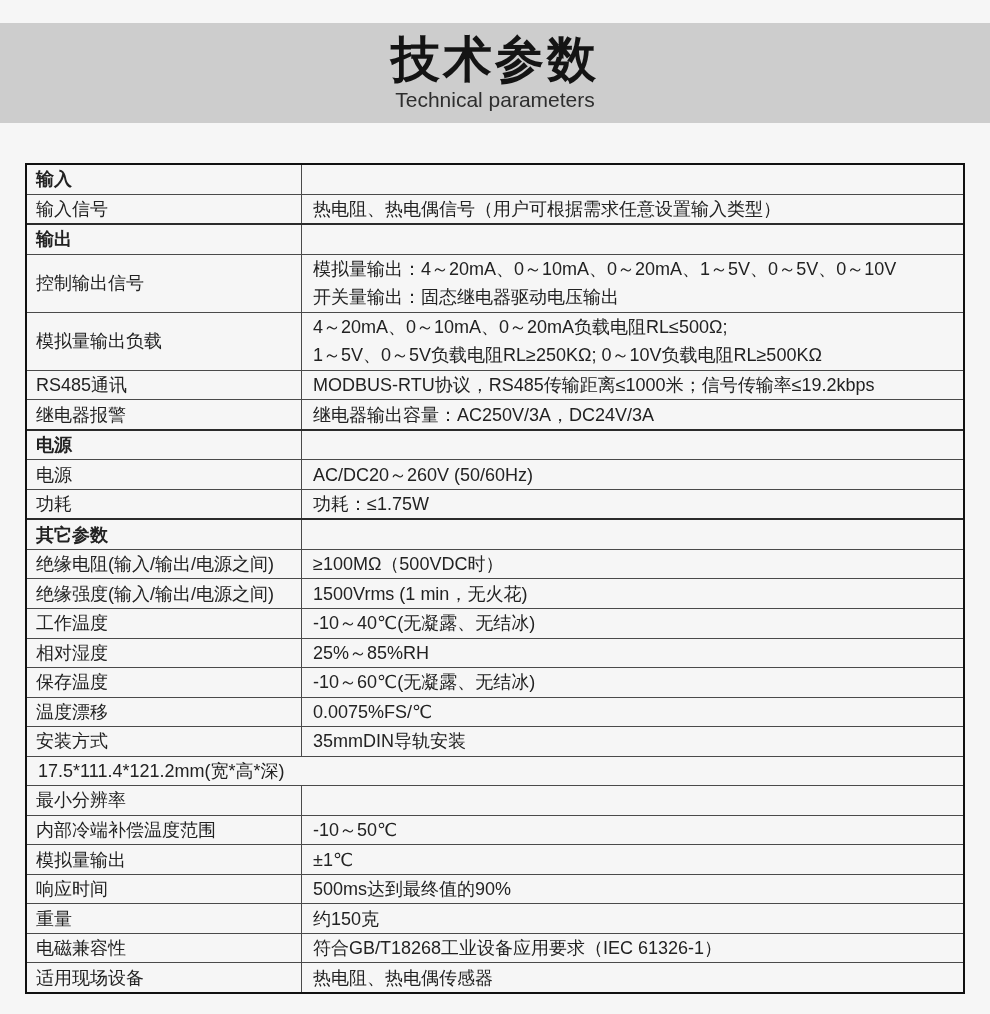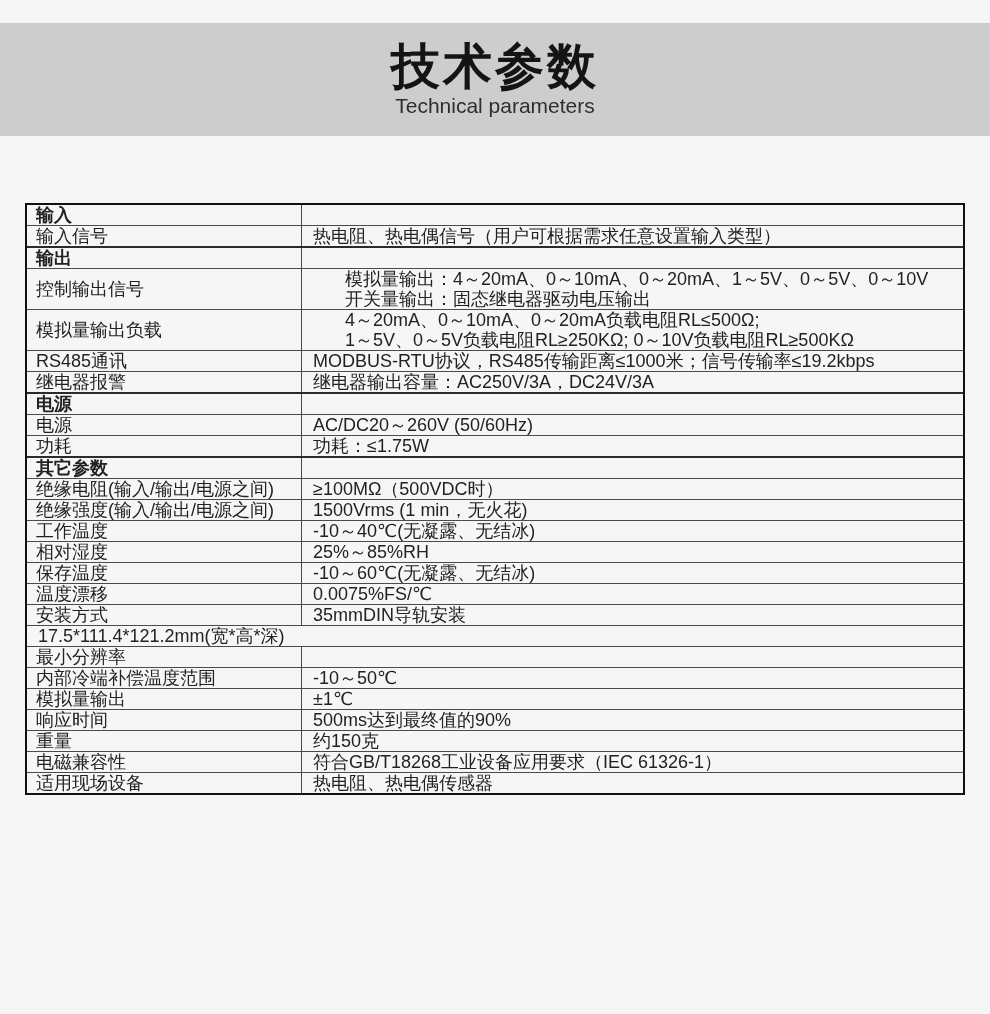--- a/index.html
+++ b/index.html
@@ -14,56 +14,55 @@
     width: 990px;
     background: var(--page-bg);
     font-family: "Liberation Sans", "DejaVu Sans", sans-serif;
     color: var(--text);
   }
   .page { width: 990px; height: 1014px; position: relative; overflow: hidden; }
 
   .header-band {
     position: absolute;
     top: 23px; left: 0;
-    width: 990px; height: 113px;
+    width: 990px; height: 100px;
     background: var(--band-bg);
     display: flex; flex-direction: column;
     align-items: center; justify-content: center;
   }
   .page-title {
     font-size: 49px;
     font-weight: bold;
     color: #141414;
     letter-spacing: 3px;
     line-height: 1.05;
   }
   .page-subtitle {
     font-size: 21px;
     color: #2e2e2e;
     margin-top: 2px;
   }
 
   .spec-table {
     position: absolute;
     top: 163px; left: 25px;
-    width: 940px; height: 592px;
+    width: 940px; height: 831px;
     display: flex; flex-direction: column;
     border: 2px solid var(--table-border);
     background: transparent;
-    margin-top: 40px;
   }
   .row {
     flex: 1;
     min-height: 0;
     display: flex;
     border-top: 1px solid var(--grid-line);
   }
   .row:first-child { border-top: none; }
   .row.section { border-top-width: 2px; border-top-color: #2b2b2b; }
-  .row.double { flex: 2; gap: 32px; }
+  .row.double { flex: 2; }
 
   .cell-label {
     width: 275px; flex: none;
     display: flex; align-items: center;
     padding: 0 5px 0 9px;
     border-right: 1px solid var(--grid-line);
     font-size: 18px;
     white-space: nowrap;
     overflow: hidden;
   }

